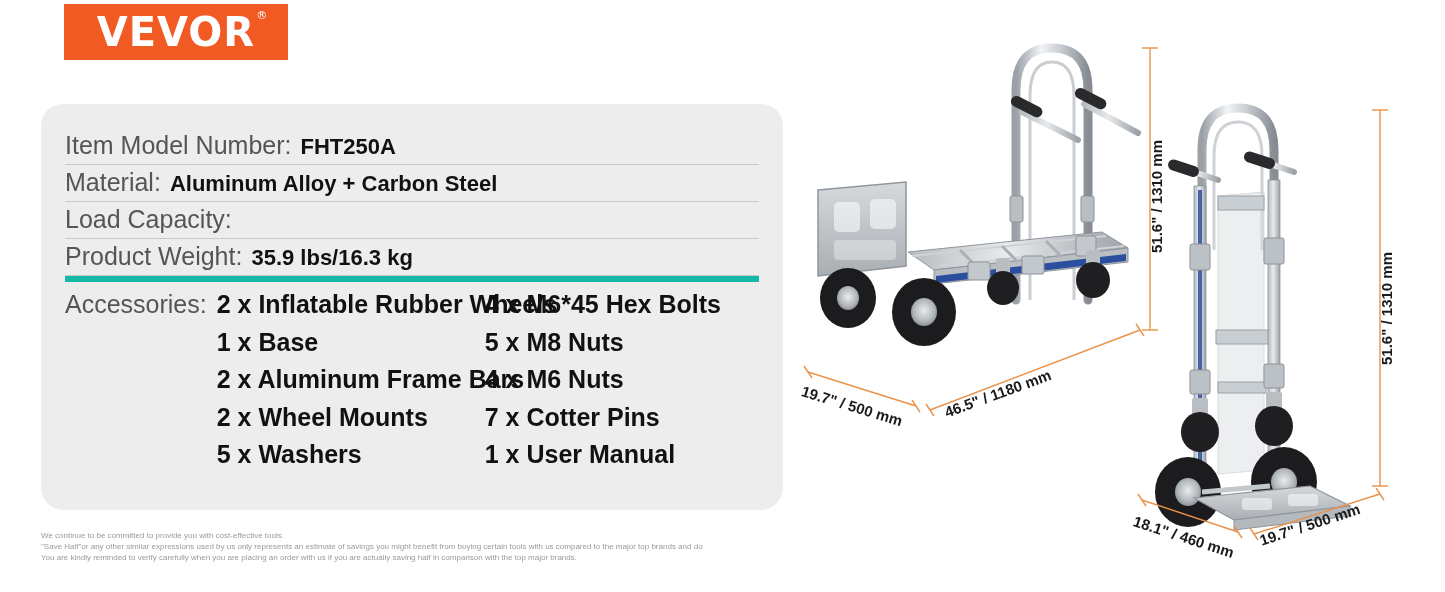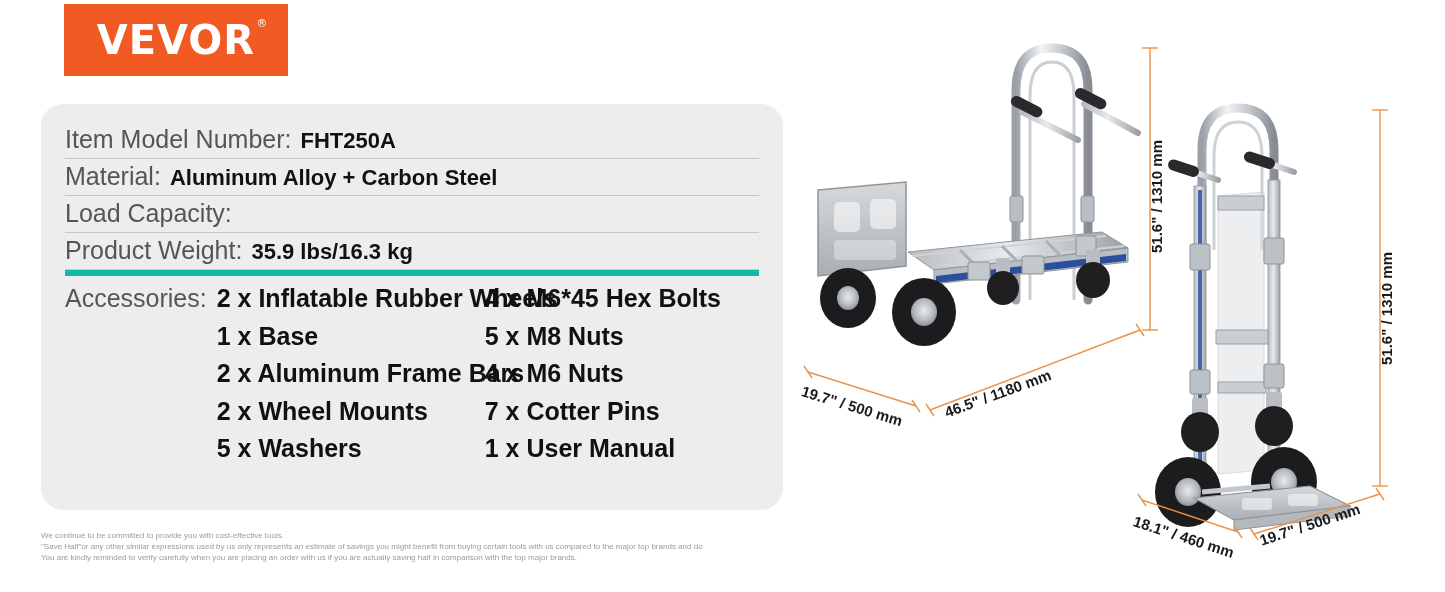--- a/index.html
+++ b/index.html
@@ -7,21 +7,21 @@
     width:1445px;height:592px;
     background:#ffffff;
     font-family:"Liberation Sans", sans-serif;
     overflow:hidden;
     position:relative;
   }
 
   
   #logo{
     position:absolute;left:64px;top:4px;
-    width:224px;height:72px;
+    width:224px;height:56px;
     background:#F15A22;
     display:flex;align-items:center;justify-content:center;
   }
   #logo .wordmark{
     color:#ffffff;
     font-size:40px;
     font-weight:bold;
     letter-spacing:1px;
     font-family:"DejaVu Sans", sans-serif;
     position:relative;
@@ -34,21 +34,21 @@
     font-weight:normal;
   }
 
   
   #spec-panel{
     position:absolute;left:41px;top:104px;
     width:742px;height:406px;
     background:#EDEDED;
     border-radius:22px;
     box-sizing:border-box;
-    padding:18px 0 0 0;
+    padding:24px 0 0 0;
   }
   .spec-row{
     margin:0 24px;
     padding:3px 0 4px 0;
     border-bottom:1px solid #c9c9c9;
     display:flex;
     align-items:baseline;
     white-space:nowrap;
   }
   .spec-row:last-of-type{border-bottom:none;}

